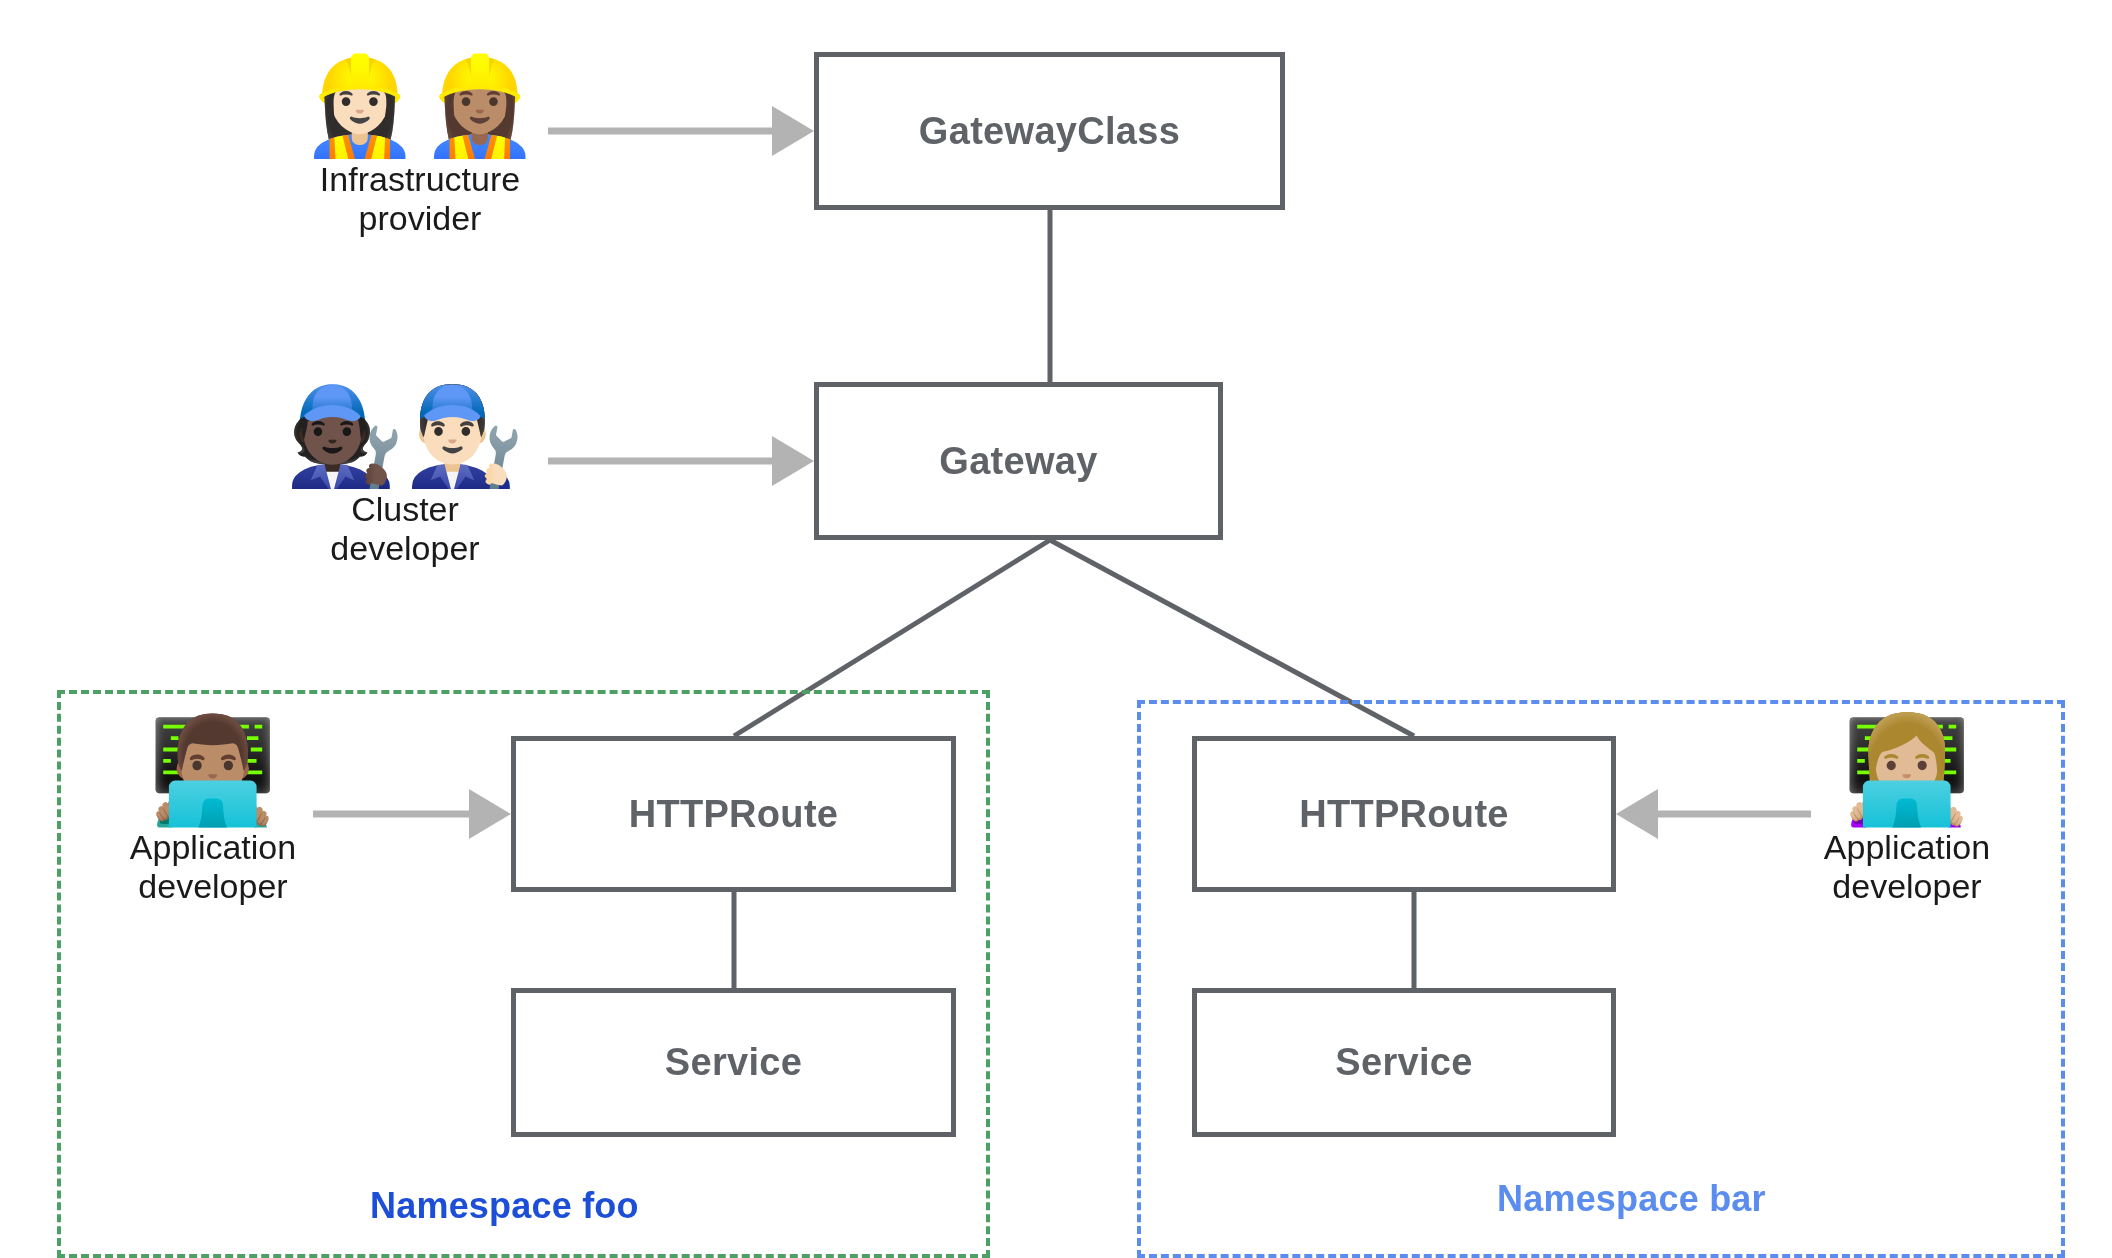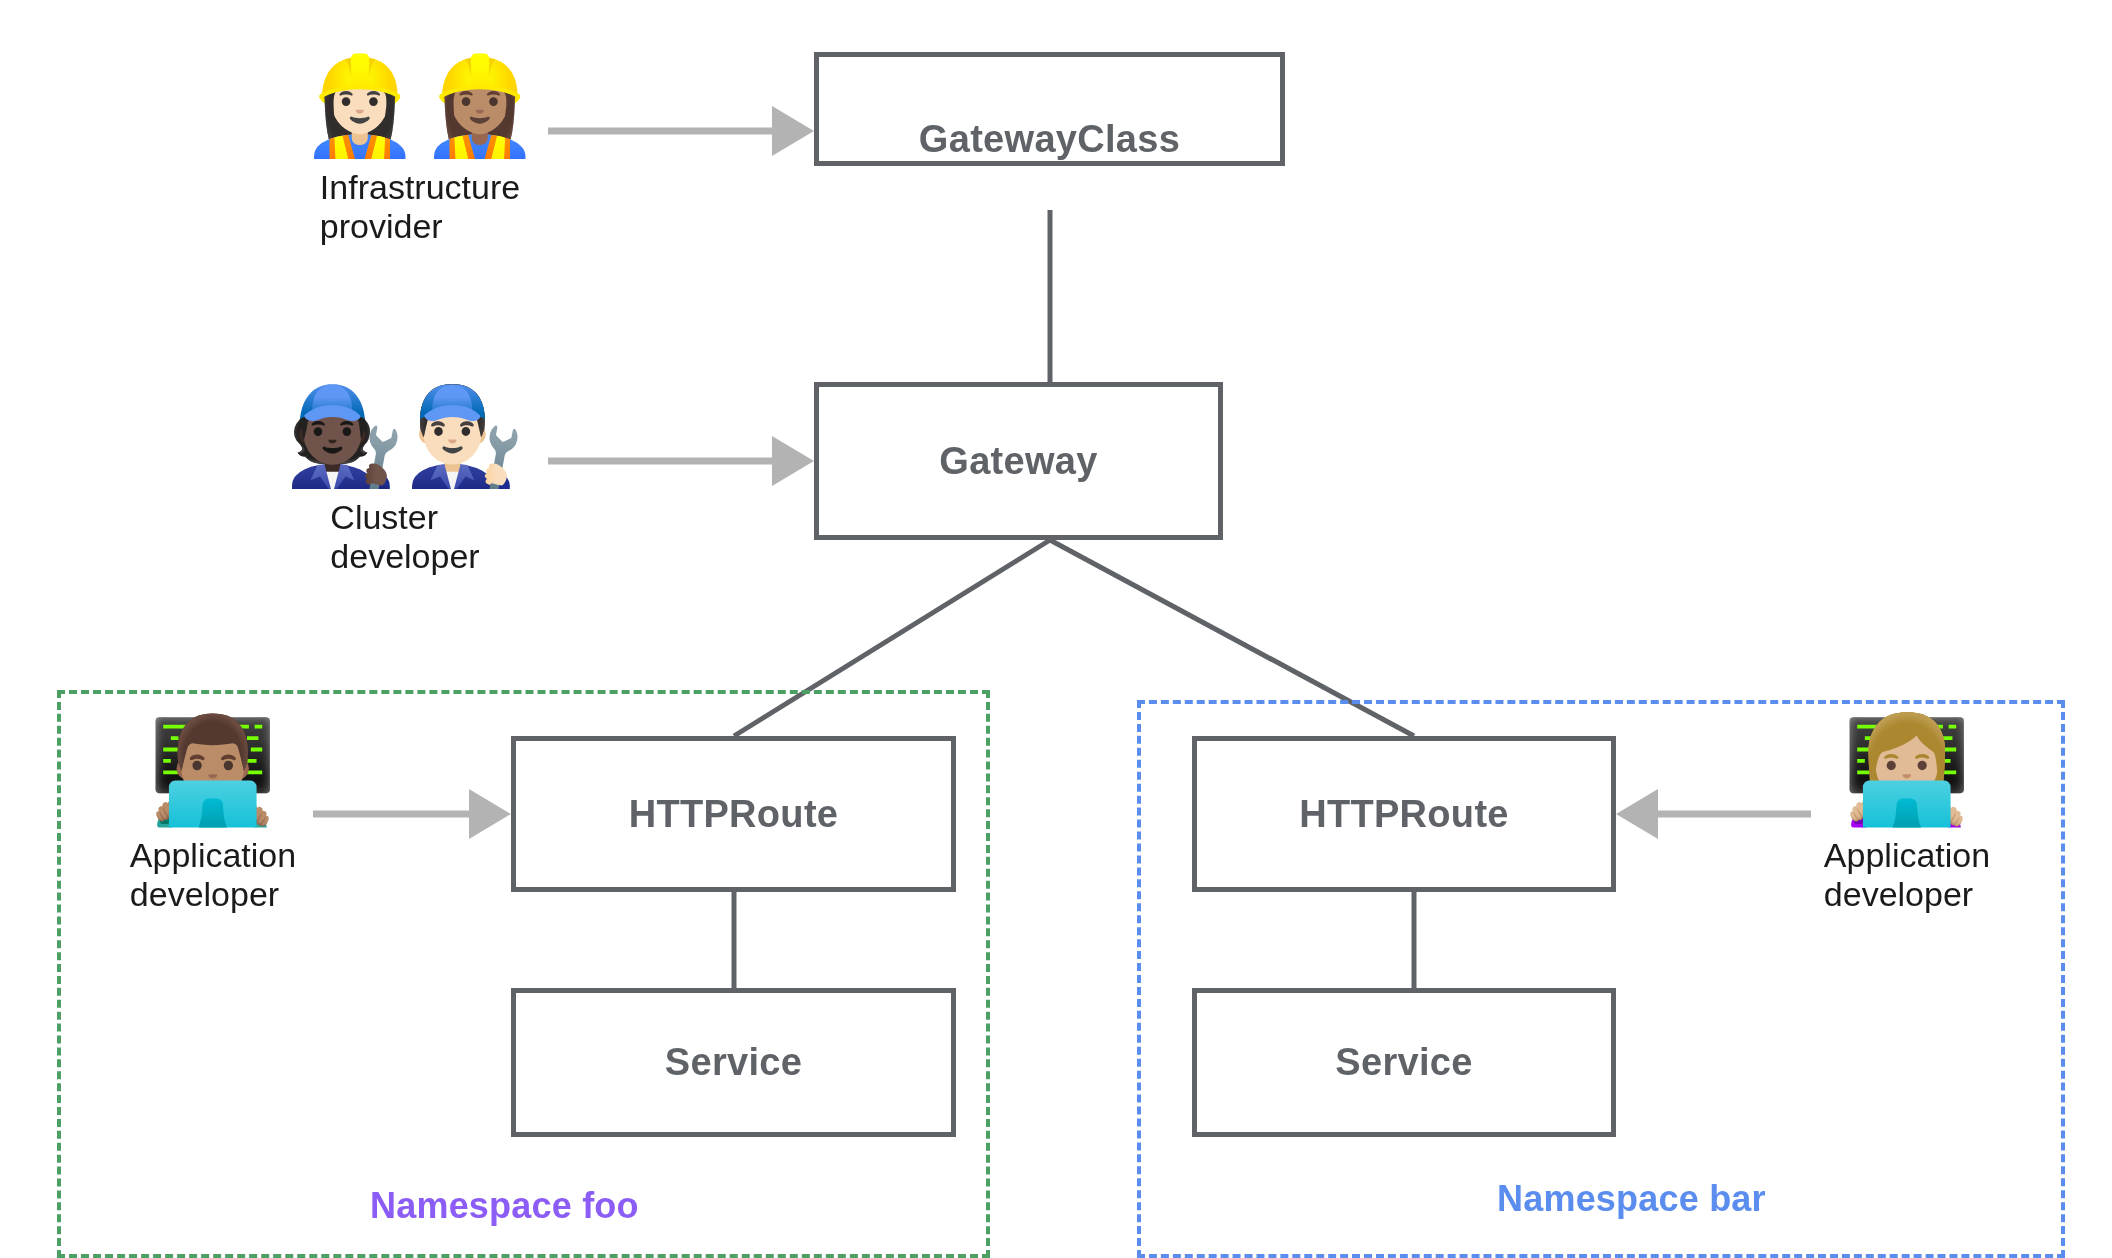--- a/index.html
+++ b/index.html
@@ -37,21 +37,21 @@
   .ns-foo  { border-color: #4ca064; }
   .ns-bar  { border-color: #5b8def; }
 
   .ns-label {
     position: absolute;
     font-size: 36px;
     font-weight: bold;
     letter-spacing: 0.2px;
     white-space: nowrap;
   }
-  .ns-label.foo { color: #8b5cf6; }
+  .ns-label.foo { color: #1d4ed8; }
   .ns-label.bar { color: #5b8def; }
 
   
   .node {
     position: absolute;
     box-sizing: border-box;
     border: 5px solid #5f6368;
     background: #ffffff;
     display: flex;
     align-items: center;
@@ -79,25 +79,25 @@
     justify-content: center;
     line-height: 1;
   }
   .emoji {
     font-size: 96px;
     line-height: 1;
     user-select: none;
   }
   .emoji.small { font-size: 104px; }
   .persona-caption {
-    margin-top: 14px;
+    margin-top: 6px;
     color: #1a1a1a;
     font-size: 34px;
     line-height: 1.15;
-    text-align: left;
+    text-align: center;
     white-space: pre-line;
   }
 </style>
 </head>
 <body>
 
 <div id="canvas">
 
   <svg id="wires" viewBox="0 0 2112 1258" width="2112" height="1258" xmlns="http://www.w3.org/2000/svg">
 
@@ -133,21 +133,21 @@
   </svg>
 
   <div class="ns-box ns-foo" style="left:57px; top:690px; width:933px; height:568px;"></div>
 
   <div class="ns-box ns-bar" style="left:1137px; top:700px; width:928px; height:558px;"></div>
 
   <div class="ns-label foo" style="left:370px; top:1185px;">Namespace foo</div>
 
   <div class="ns-label bar" style="left:1497px; top:1178px;">Namespace bar</div>
 
-  <div class="node" style="left:814px; top:52px; width:471px; height:114px;align-items:flex-end;">
+  <div class="node" style="left:814px; top:52px; width:471px; height:158px;">
     <span class="node-label">GatewayClass</span>
   </div>
 
   <div class="node" style="left:814px; top:382px; width:409px; height:158px;">
     <span class="node-label">Gateway</span>
   </div>
 
   <div class="node" style="left:511px; top:736px; width:445px; height:156px;">
     <span class="node-label">HTTPRoute</span>
   </div>

